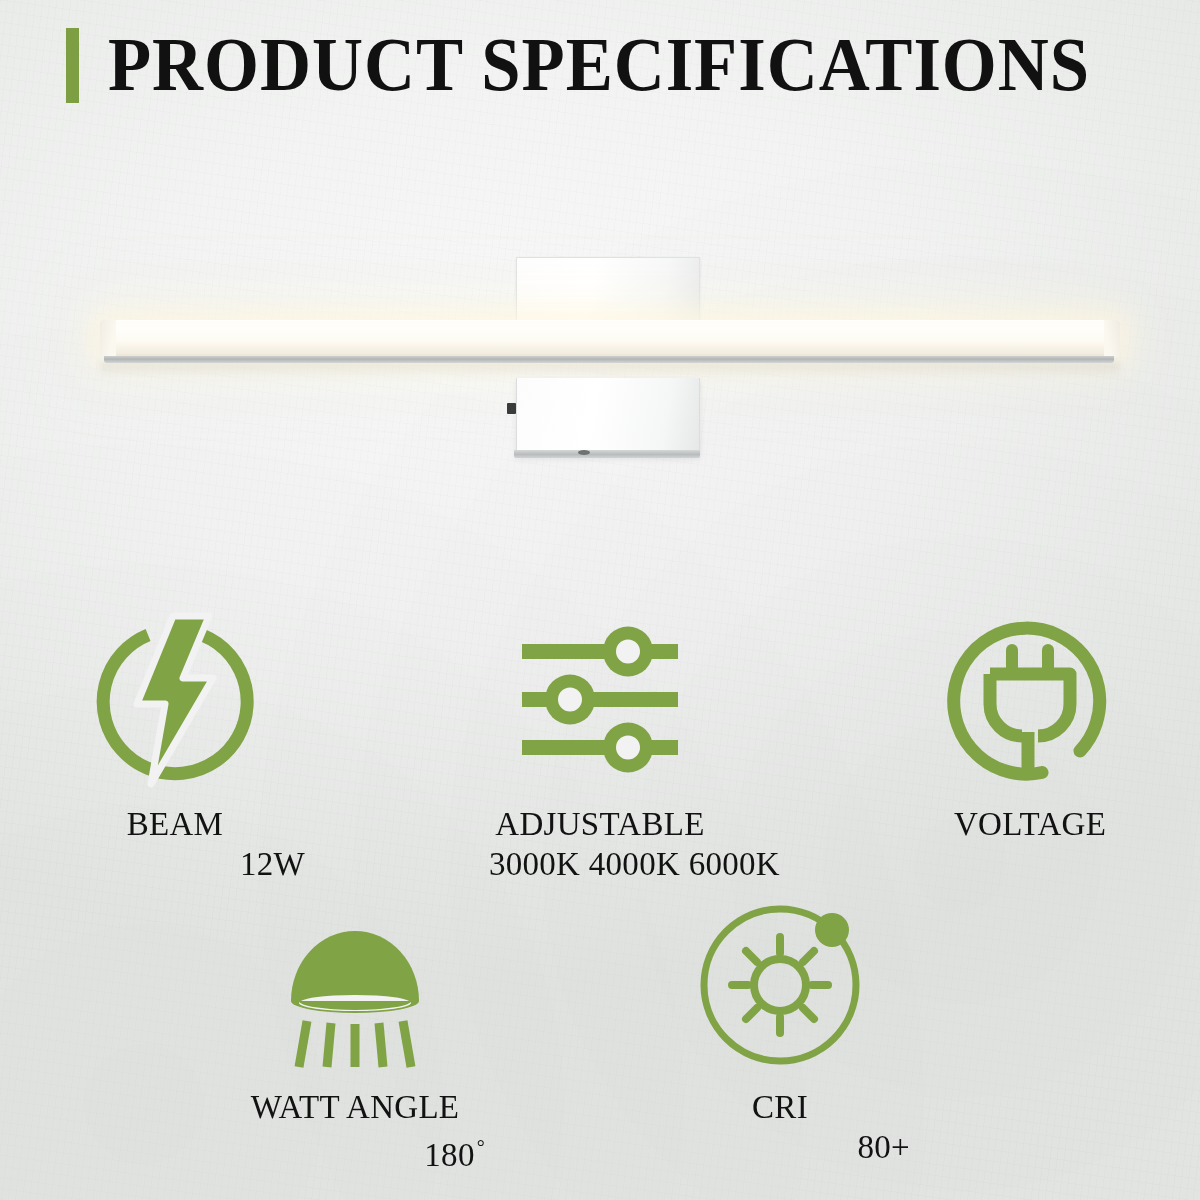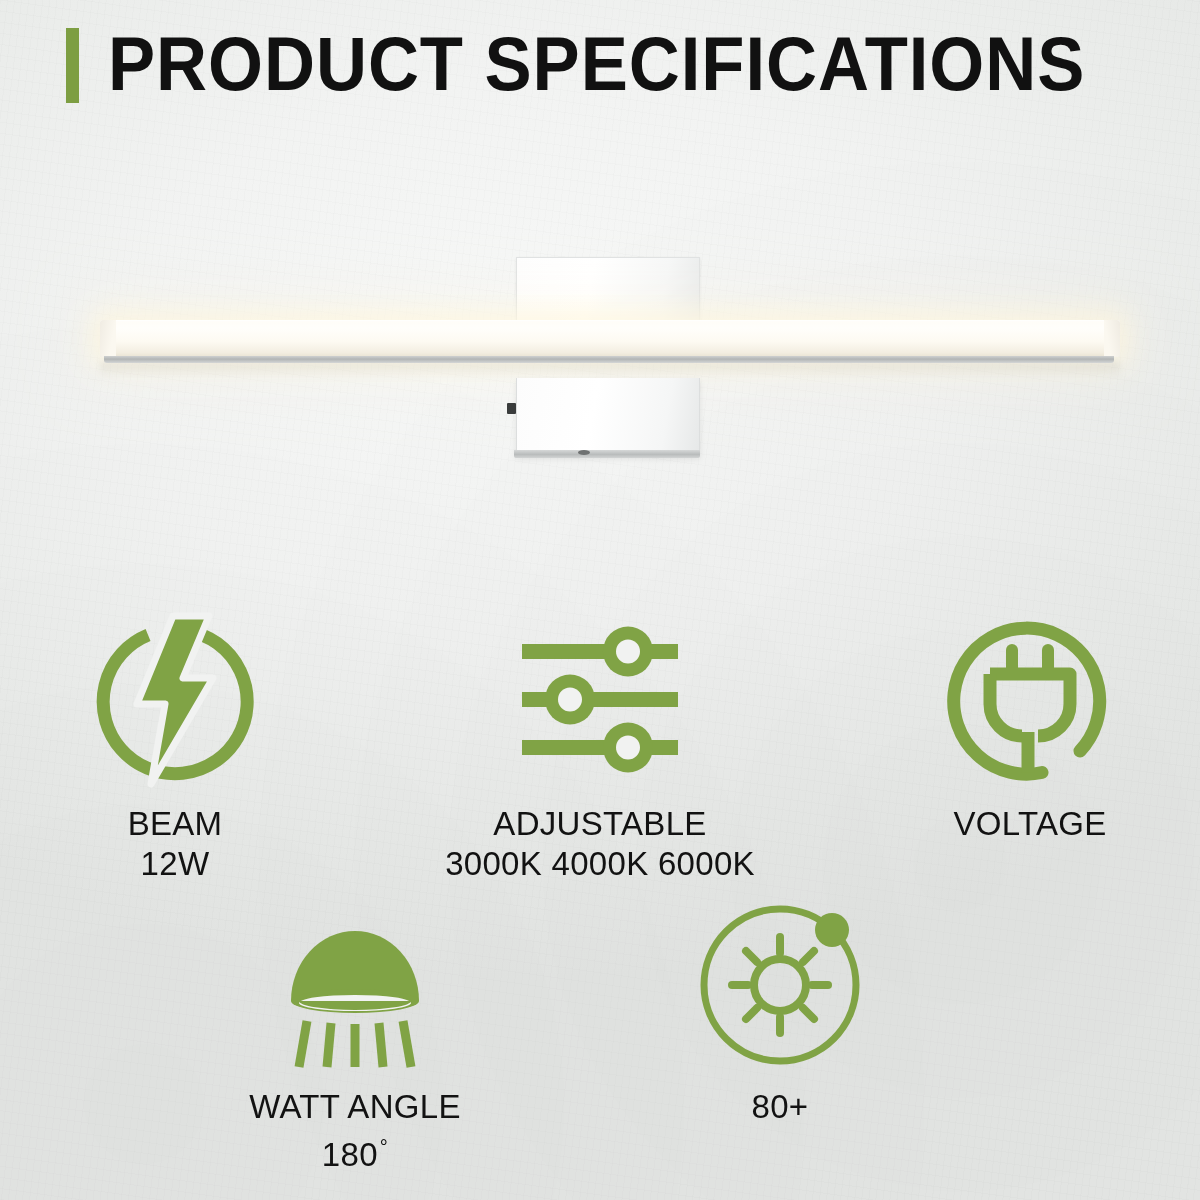--- a/index.html
+++ b/index.html
@@ -15,20 +15,21 @@
   }
 
   #page {
     position: relative;
     width: 1200px;
     height: 1200px;
     overflow: hidden;
     background:
       radial-gradient(ellipse 900px 620px at 44% 30%, #f7f8f7 0%, #f2f3f2 45%, #eaecea 80%, #e6e8e6 100%),
       linear-gradient(120deg, #f4f5f4 0%, #eff0ef 50%, #e9ebe9 100%);
+    font-family: Liberation Serif, serif;
   }
   
   #page::before {
     content: "";
     position: absolute;
     inset: 0;
     pointer-events: none;
     background:
       repeating-linear-gradient(97deg, rgba(0,0,0,0.012) 0px, rgba(0,0,0,0.012) 1px, rgba(255,255,255,0) 1px, rgba(255,255,255,0) 7px),
       repeating-linear-gradient(8deg, rgba(0,0,0,0.010) 0px, rgba(0,0,0,0.010) 1px, rgba(255,255,255,0) 1px, rgba(255,255,255,0) 11px),
@@ -177,20 +178,21 @@
     line-height: 40px;
     white-space: nowrap;
     letter-spacing: 0.3px;
   }
   .spec-value {
     font-size: 33px;
     color: #121212;
     line-height: 40px;
     white-space: nowrap;
     letter-spacing: 0.3px;
+    text-align: right;
   }
   .deg {
     font-size: 20px;
     vertical-align: 12px;
     margin-left: 2px;
   }
 
   
   #spec-watt      { left: 45px;  top: 612px;  width: 260px; }
   #spec-adjust    { left: 420px; top: 612px;  width: 360px; }
@@ -321,16 +323,17 @@
           <path d="M 40 88 L 56 88"></path>
           <path d="M 120 88 L 136 88"></path>
           <path d="M 54 54 L 65 65"></path>
           <path d="M 111 111 L 122 122"></path>
           <path d="M 122 54 L 111 65"></path>
           <path d="M 65 111 L 54 122"></path>
         </g>
       </svg>
     </div>
     <div class="label-gap-2"></div>
+    <div class="spec-label">CRI</div>
     <div class="spec-value">80+</div>
   </div>
 
 </div>
 
 </body></html>

